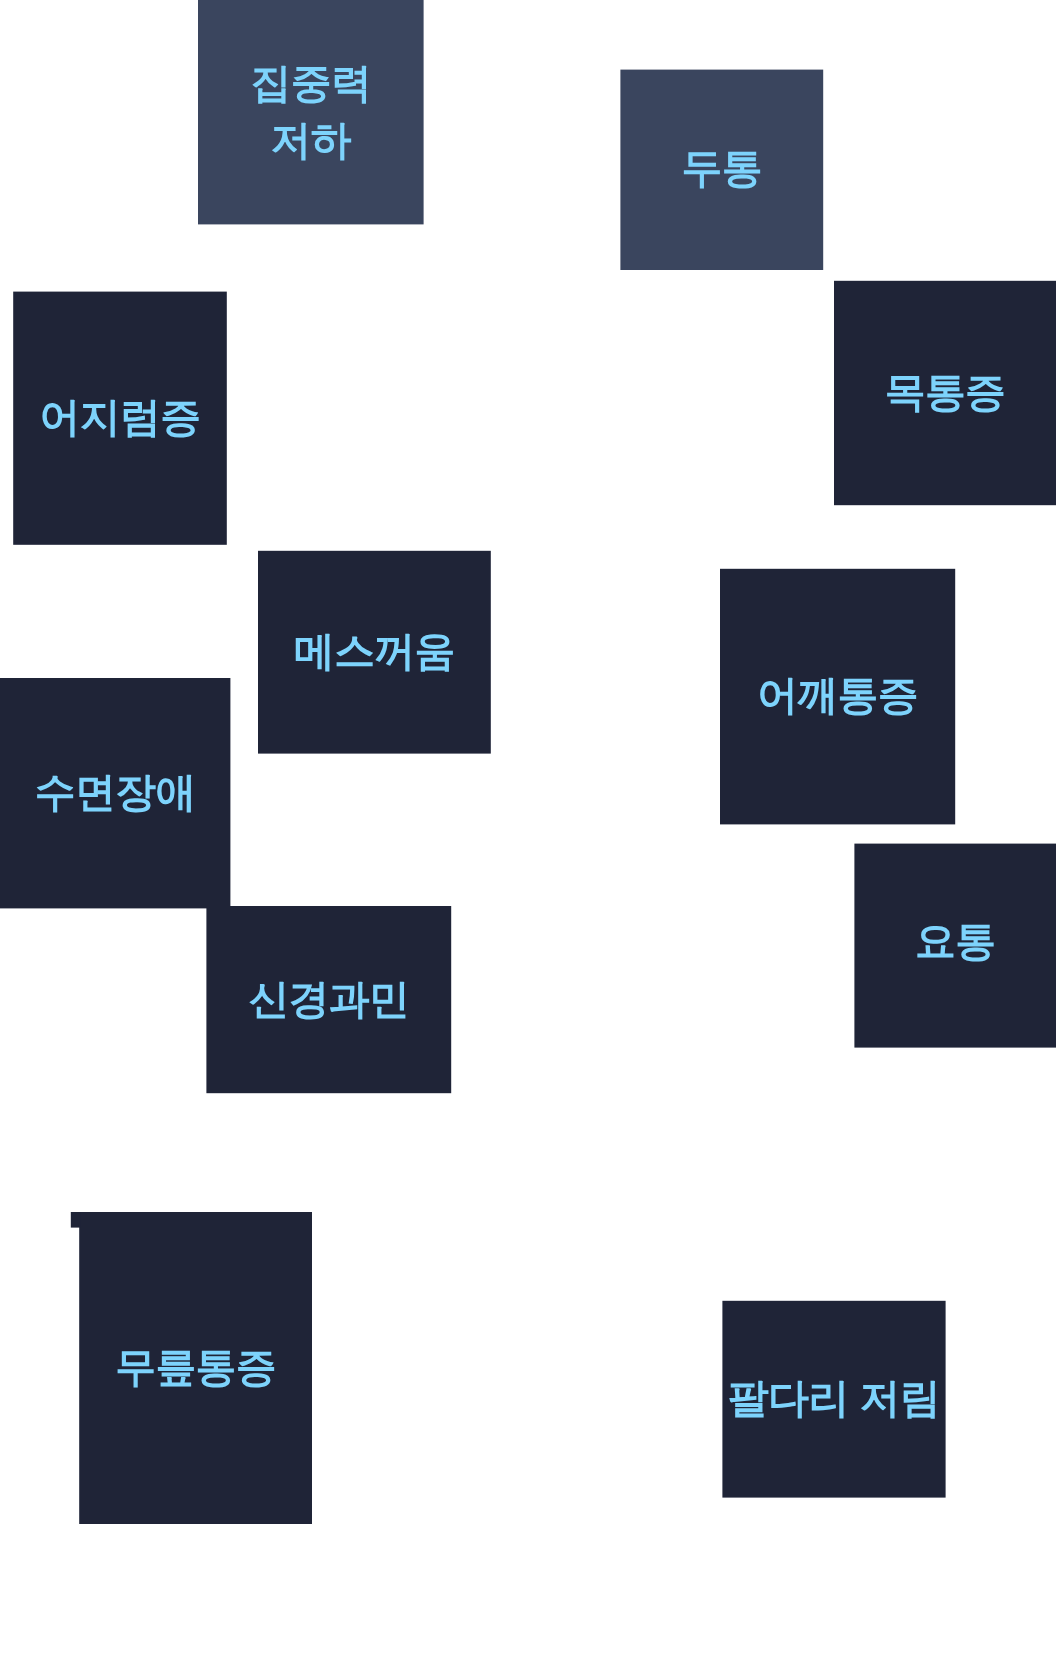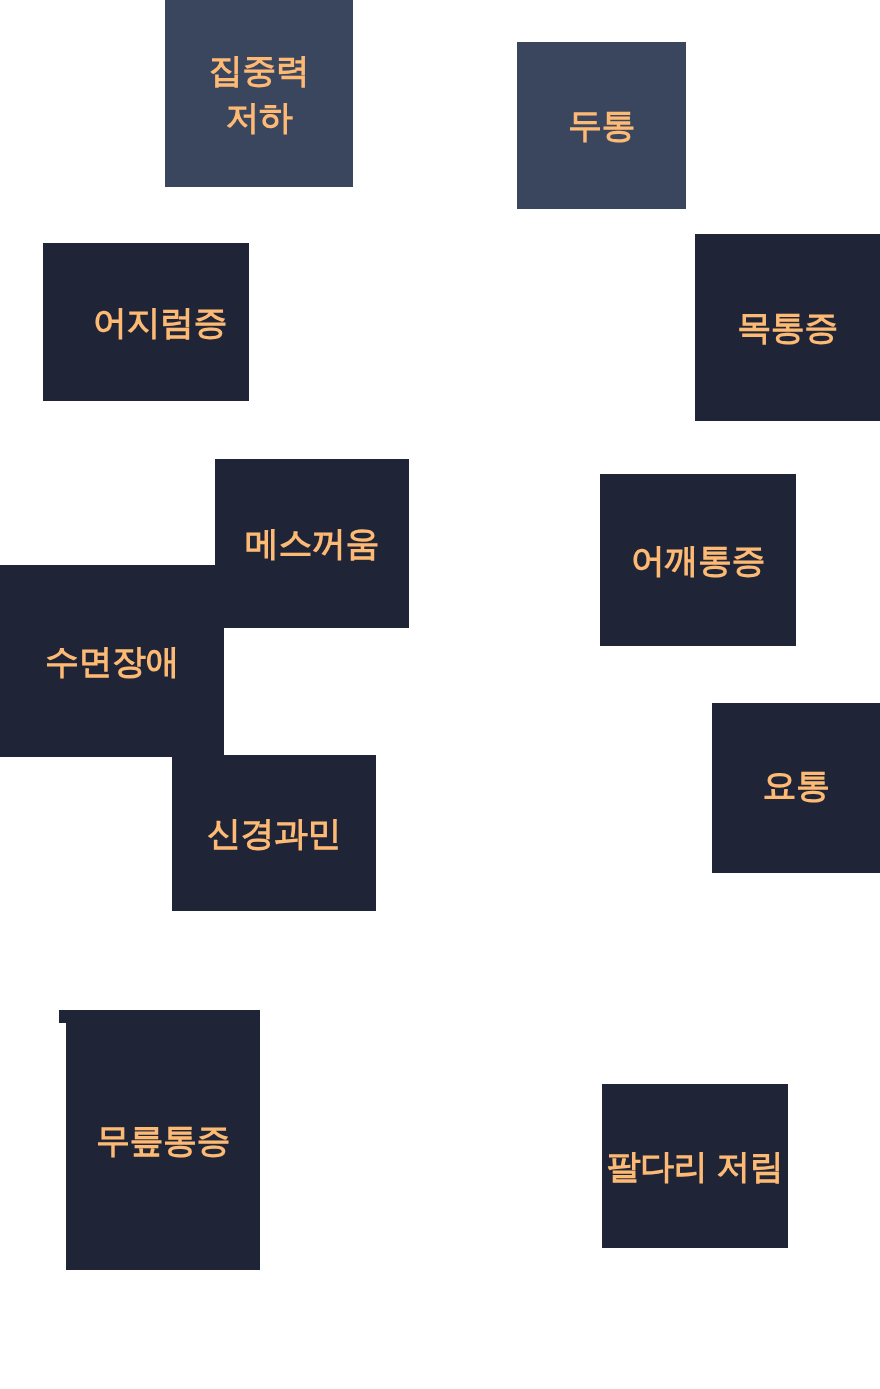--- a/index.html
+++ b/index.html
@@ -10,38 +10,38 @@
     background: #ffffff;
     overflow: hidden;
     font-family: "Liberation Sans", "DejaVu Sans", sans-serif;
   }
   .tile {
     position: absolute;
     display: flex;
     align-items: center;
     justify-content: center;
     text-align: center;
-    color: #fdba74;
+    color: #7dd3fc;
     font-weight: 700;
     font-size: 34px;
     letter-spacing: -0.5px;
     line-height: 1.2;
   }
   .tile.light { background: #3A455E; }
   .tile.dark  { background: #1F2437; }
   .two-line span { display: block; line-height: 47px; }
 
   
   .t1  { left: 165px; top: 0;      width: 188px; height: 187px; }
-  .t2  { left: 517px; top: 42px;   width: 169px; height: 167px; }
-  .t3  { left: 43px;  top: 243px;  width: 178px; height: 158px; padding-left: 28px; }
+  .t2  { left: 517px; top: 58px;   width: 169px; height: 167px; }
+  .t3  { left: 11px;  top: 243px;  width: 178px; height: 211px; }
   .t4  { left: 695px; top: 234px;  width: 185px; height: 187px; }
   .t5  { left: 215px; top: 413px;  width: 194px; height: 169px; margin-top: 46px; }
-  .t6  { left: 600px; top: 474px;  width: 196px; height: 172px; }
-  .t7  { left: 0;     top: 565px;  width: 224px; height: 192px; }
+  .t6  { left: 600px; top: 474px;  width: 196px; height: 213px; }
+  .t7  { left: 0;     top: 565px;  width: 192px; height: 192px; }
   .t8  { left: 712px; top: 703px;  width: 168px; height: 170px; font-family: Liberation Mono, monospace; }
   .t9  { left: 172px; top: 755px;  width: 204px; height: 156px; }
   .t10 { left: 532px; top: 839px;  width: 211px; height: 213px; }
   .t11 { left: 66px;  top: 1010px; width: 194px; height: 260px; }
   .t12 { left: 602px; top: 1084px; width: 186px; height: 164px; text-align: right; }
   .notch {
     position: absolute;
     left: 59px; top: 1010px; width: 8px; height: 13px;
     background: #1F2437;
   }

